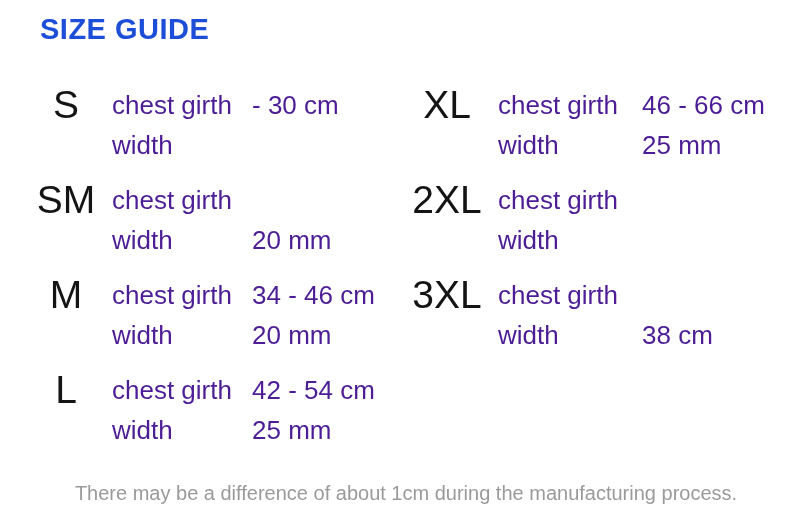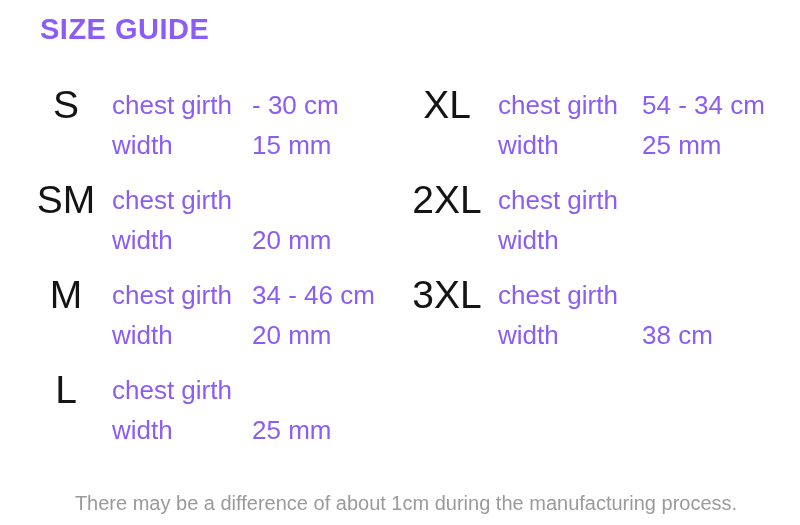--- a/index.html
+++ b/index.html
@@ -8,21 +8,21 @@
     font-family:"Liberation Sans", sans-serif;
     position:relative;
     color:#2e2e2e;
   }
   .title {
     position:absolute;
     left:40px; top:13px;
     font-size:29px;
     font-weight:700;
     letter-spacing:0.5px;
-    color:#8b5cf6;
+    color:#1d4ed8;
   }
   .col {
     position:absolute;
     top:85px;
   }
   .col-left  { left:20px;  width:372px; }
   .col-right { left:396px; width:404px; }
   .size-block {
     display:grid;
     grid-auto-rows:40px;
@@ -36,77 +36,77 @@
     text-align:center;
     font-size:39px;
     line-height:40px;
     font-weight:400;
     color:#141414;
   }
   .attr-label, .attr-value {
     font-size:26px;
     line-height:40px;
     font-weight:300;
-    color:#8b5cf6;
+    color:#4c1d95;
     white-space:nowrap;
   }
   .attr-label { grid-column:2; }
   .attr-value { grid-column:3; }
   .row1 { grid-row:1; }
   .row2 { grid-row:2; }
   .footer {
     position:absolute;
     left:0; right:0;
-    top:492px;
+    top:482px;
     text-align:center;
     font-size:20px;
     font-weight:300;
     color:#9a9a9a;
     padding-left:12px;
   }
 </style>
 </head>
 <body>
 
 <h1 class="title">SIZE GUIDE</h1>
 
 <div class="col col-left">
   <div class="size-block">
     <div class="size-name">S</div>
     <div class="attr-label row1">chest girth</div>
     <div class="attr-value row1">- 30 cm</div>
     <div class="attr-label row2">width</div>
-    <div class="attr-value row2">15 mm</div>
   </div>
   <div class="size-block">
     <div class="size-name">SM</div>
     <div class="attr-label row1">chest girth</div>
     <div class="attr-label row2">width</div>
     <div class="attr-value row2">20 mm</div>
   </div>
   <div class="size-block">
     <div class="size-name">M</div>
     <div class="attr-label row1">chest girth</div>
     <div class="attr-value row1">34 - 46 cm</div>
     <div class="attr-label row2">width</div>
     <div class="attr-value row2">20 mm</div>
   </div>
   <div class="size-block">
     <div class="size-name">L</div>
     <div class="attr-label row1">chest girth</div>
+    <div class="attr-value row1">42 - 54 cm</div>
     <div class="attr-label row2">width</div>
     <div class="attr-value row2">25 mm</div>
   </div>
 </div>
 
 <div class="col col-right">
   <div class="size-block">
     <div class="size-name">XL</div>
     <div class="attr-label row1">chest girth</div>
-    <div class="attr-value row1">54 - 34 cm</div>
+    <div class="attr-value row1">46 - 66 cm</div>
     <div class="attr-label row2">width</div>
     <div class="attr-value row2">25 mm</div>
   </div>
   <div class="size-block">
     <div class="size-name">2XL</div>
     <div class="attr-label row1">chest girth</div>
     <div class="attr-label row2">width</div>
   </div>
   <div class="size-block">
     <div class="size-name">3XL</div>

